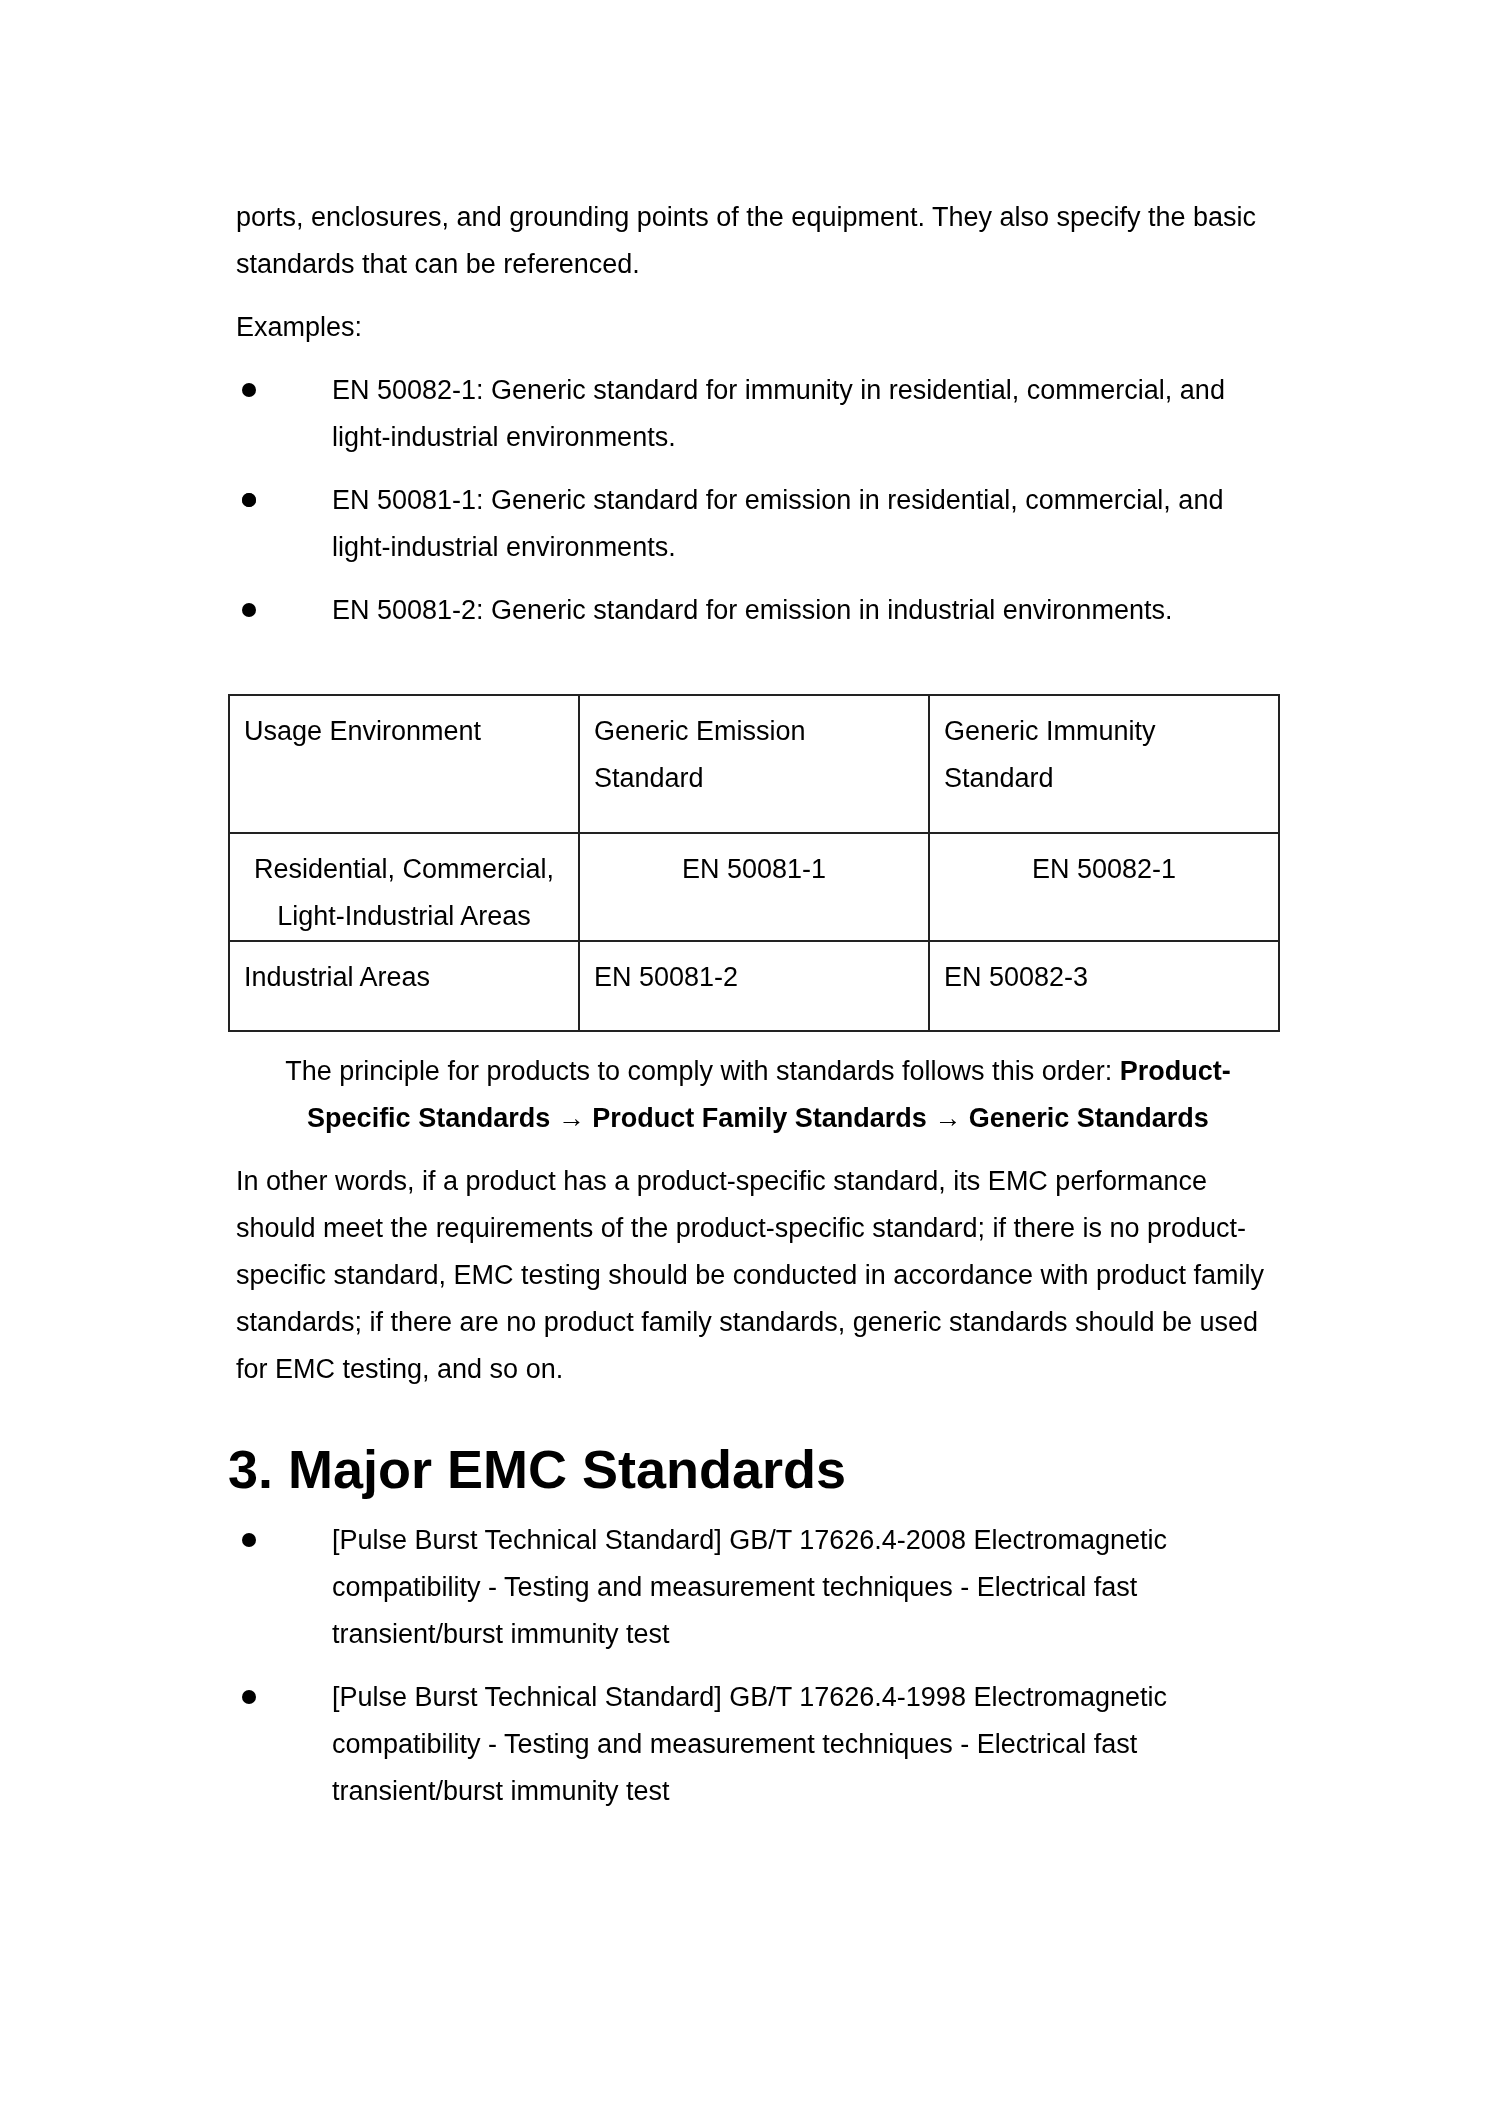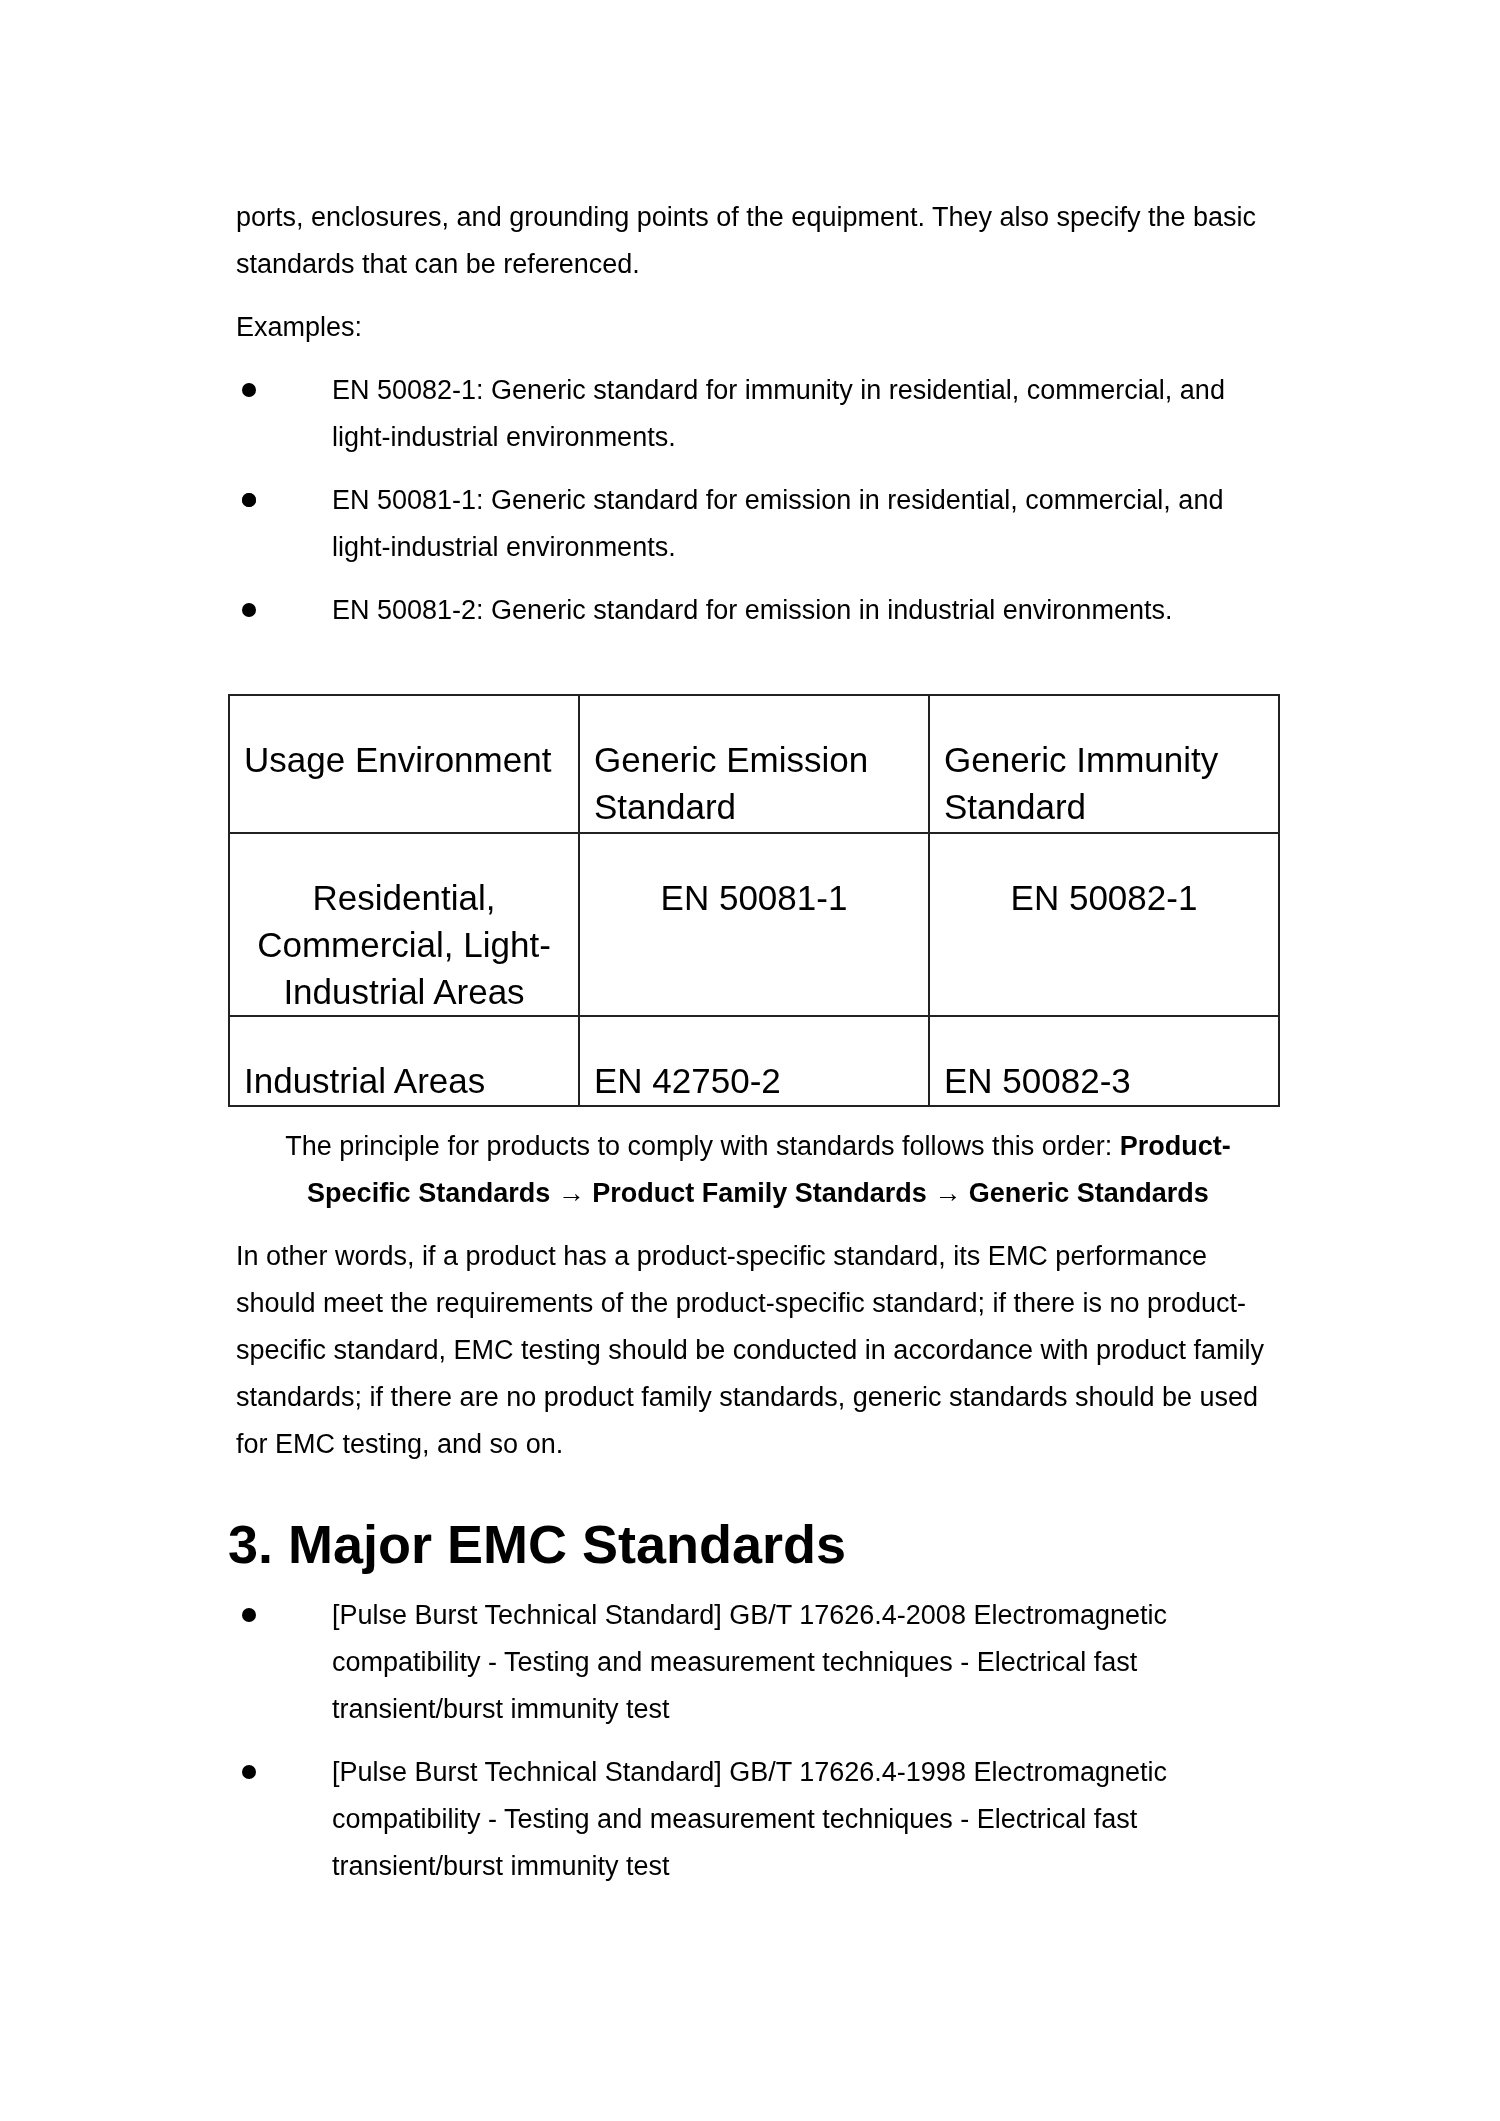--- a/index.html
+++ b/index.html
@@ -6,22 +6,22 @@
   body { width: 1500px; height: 2121px; position: relative; overflow: hidden;
          font-family: "Liberation Sans", sans-serif; color: #000; }
   .page { position: absolute; left: 228px; top: 186px; width: 1060px; }
   p { margin: 8px; font-size: 27px; line-height: 47px; }
   .para1 { margin-bottom: 16px; }
   .examples { margin-bottom: 16px; }
   ul.bullets { list-style: none; margin: 12px; padding: 0; }
   ul.bullets li { position: relative; padding-left: 92px; font-size: 27px; line-height: 47px; margin-bottom: 16px; }
   .bullet-dot { position: absolute; left: 2px; top: 16px; width: 14px; height: 14px; border-radius: 50%; background: #000; }
   table.std { border-collapse: collapse; width: 1052px; margin-top: 60px; }
-  table.std td { border: 2px solid #222; vertical-align: top; font-size: 35px; line-height: 47px;
-                 padding: 40px 14px 0 14px; width: 33.33%; box-sizing: border-box; }
+  table.std td { border: 2px solid #222; vertical-align: top; font-size: 27px; line-height: 47px;
+                 padding: 12px 14px 0 14px; width: 33.33%; box-sizing: border-box; }
   tr.r-head td { height: 138px; }
   tr.r-1 td { height: 108px; text-align: center; }
   tr.r-2 td { height: 90px; }
   .principle { margin-top: 16px; margin-bottom: 16px; text-align: center; }
   .principle b { font-weight: bold; }
   .arrow { font-weight: normal; }
   h2 { font-size: 54px; line-height: 56px; font-weight: bold; margin: 48px 0 20px 0; }
 </style>
 </head>
 <body>
@@ -44,21 +44,21 @@
       <td>Generic Emission Standard</td>
       <td>Generic Immunity Standard</td>
     </tr>
     <tr class="r-1">
       <td>Residential, Commercial, Light-Industrial Areas</td>
       <td>EN 50081-1</td>
       <td>EN 50082-1</td>
     </tr>
     <tr class="r-2">
       <td>Industrial Areas</td>
-      <td>EN 42750-2</td>
+      <td>EN 50081-2</td>
       <td>EN 50082-3</td>
     </tr>
   </tbody>
     </table>
 
   <p class="principle"><span>The principle for products to comply with standards follows this order: </span><b>Product-Specific Standards</b><span class="arrow"> → </span><b>Product Family Standards</b><span class="arrow"> → </span><b>Generic Standards</b></p>
 
   <p>In other words, if a product has a product-specific standard, its EMC performance should meet the requirements of the product-specific standard; if there is no product-specific standard, EMC testing should be conducted in accordance with product family standards; if there are no product family standards, generic standards should be used for EMC testing, and so on.</p>
 
   <h2>3. Major EMC Standards</h2>

